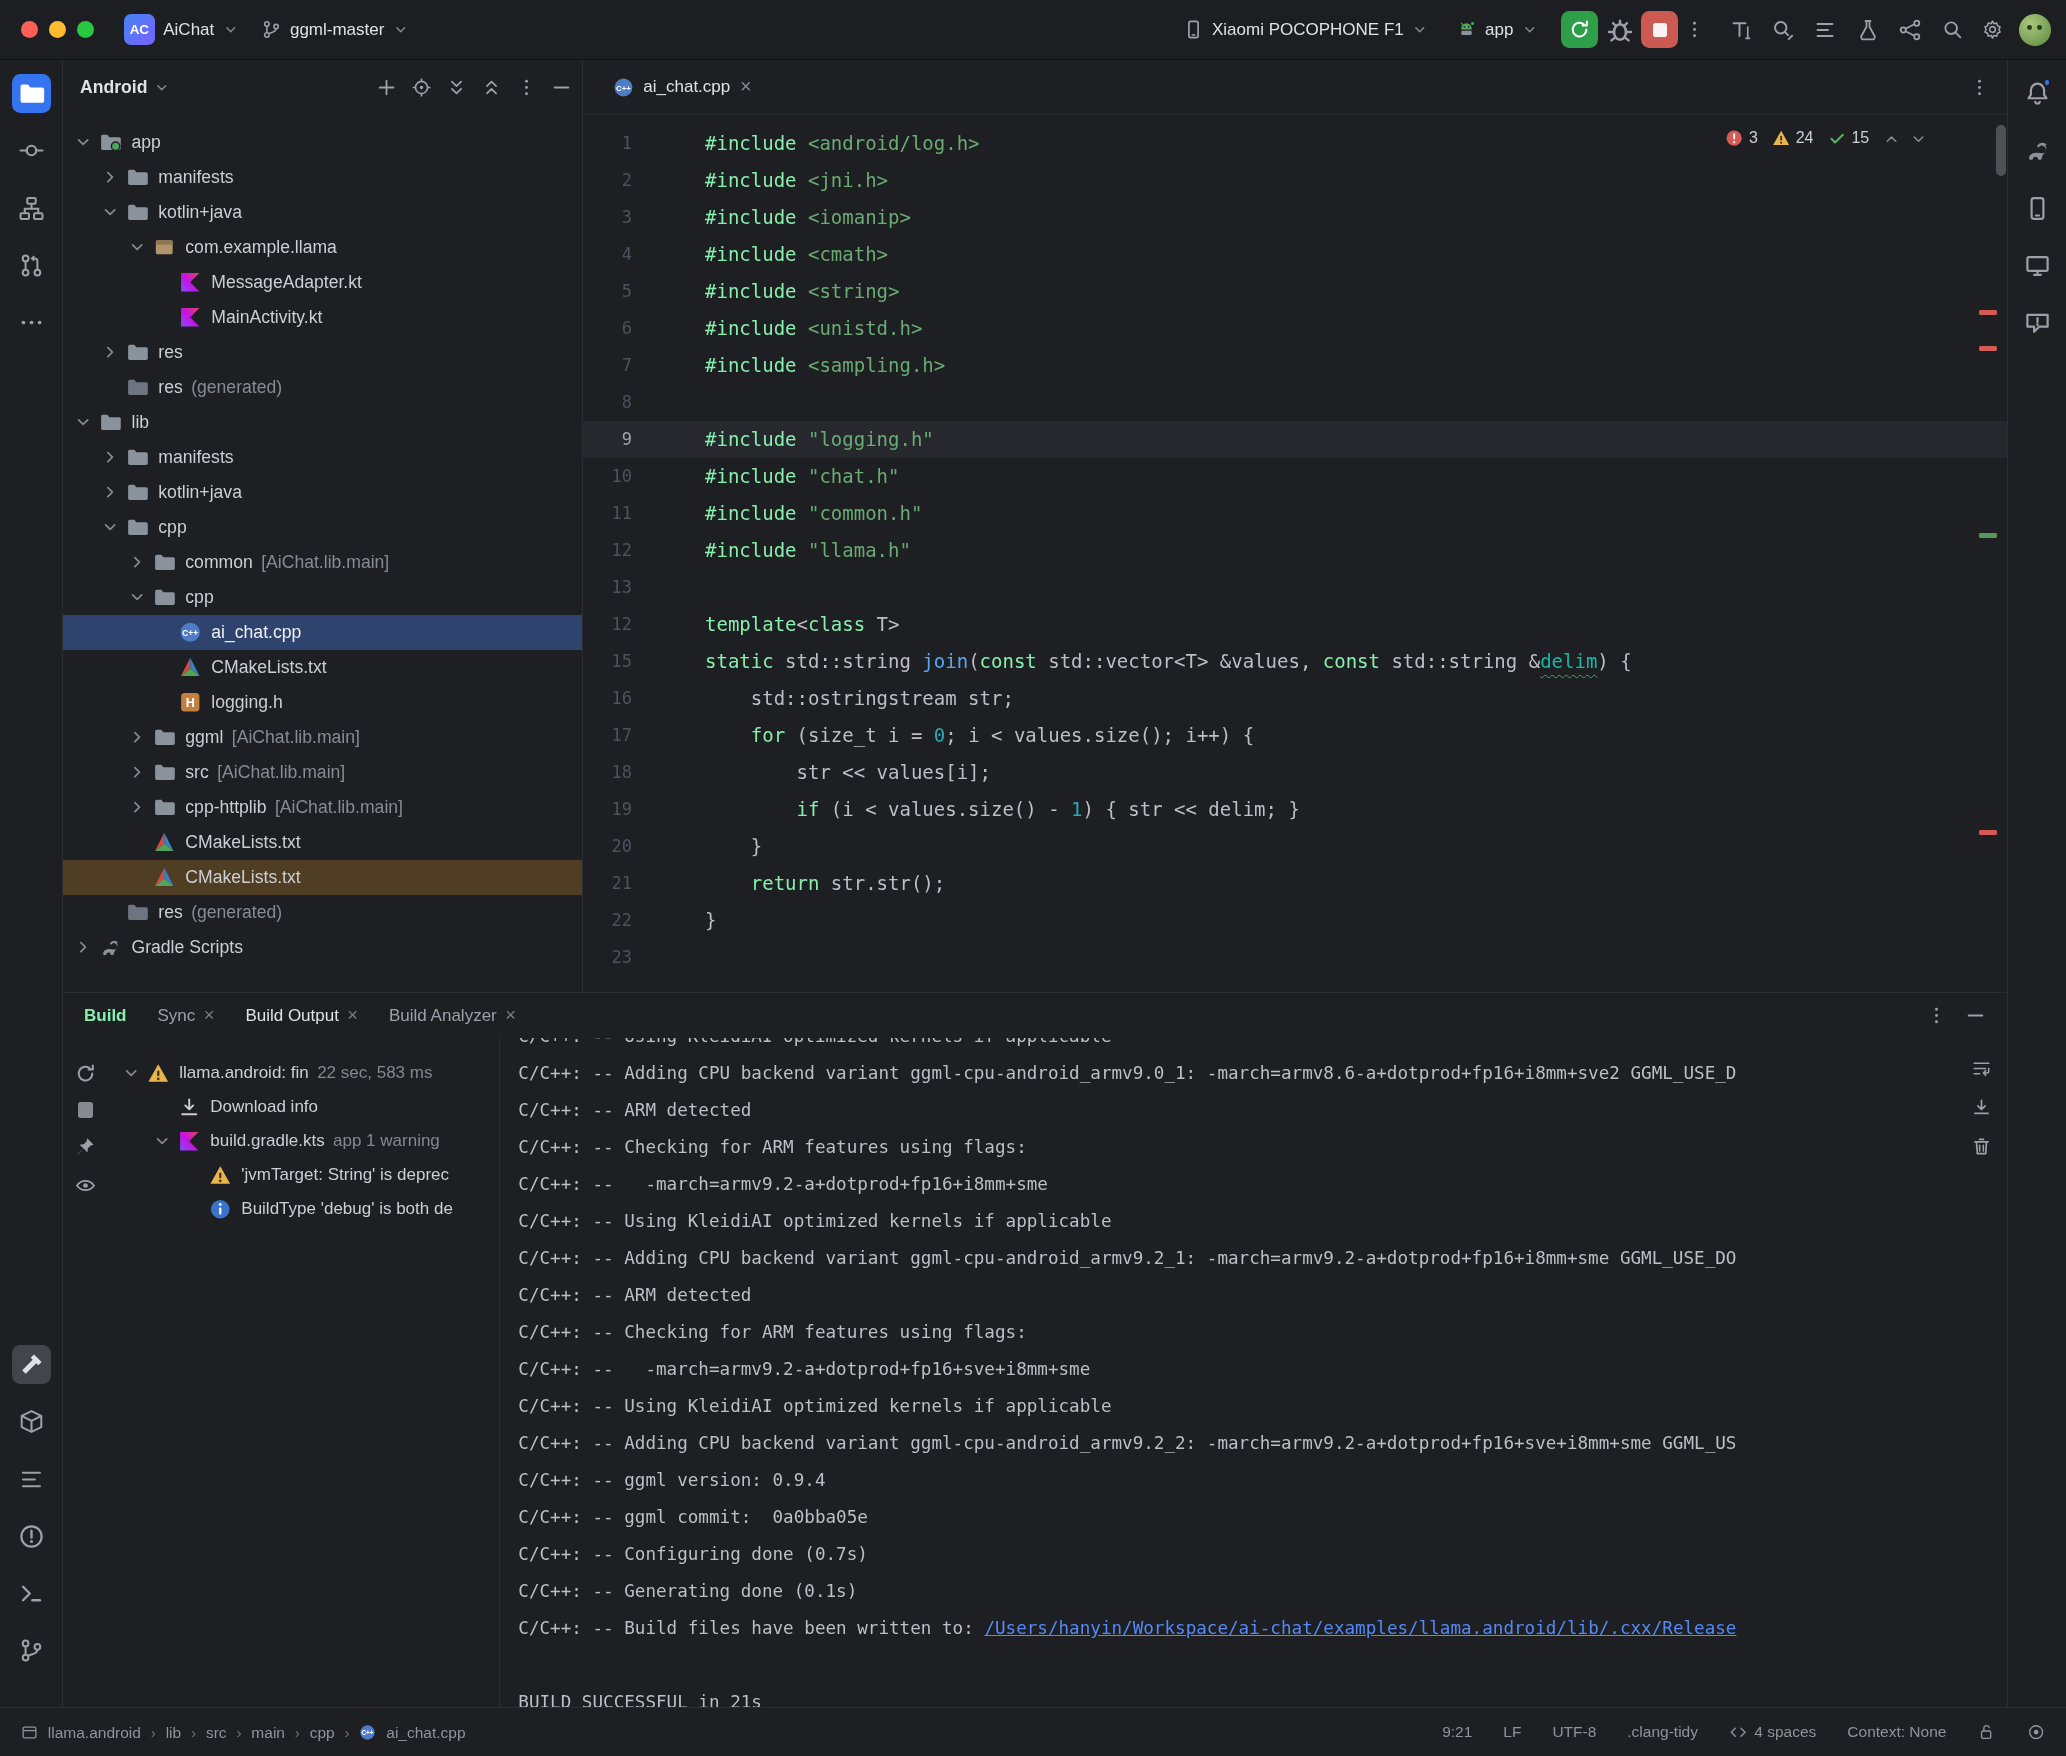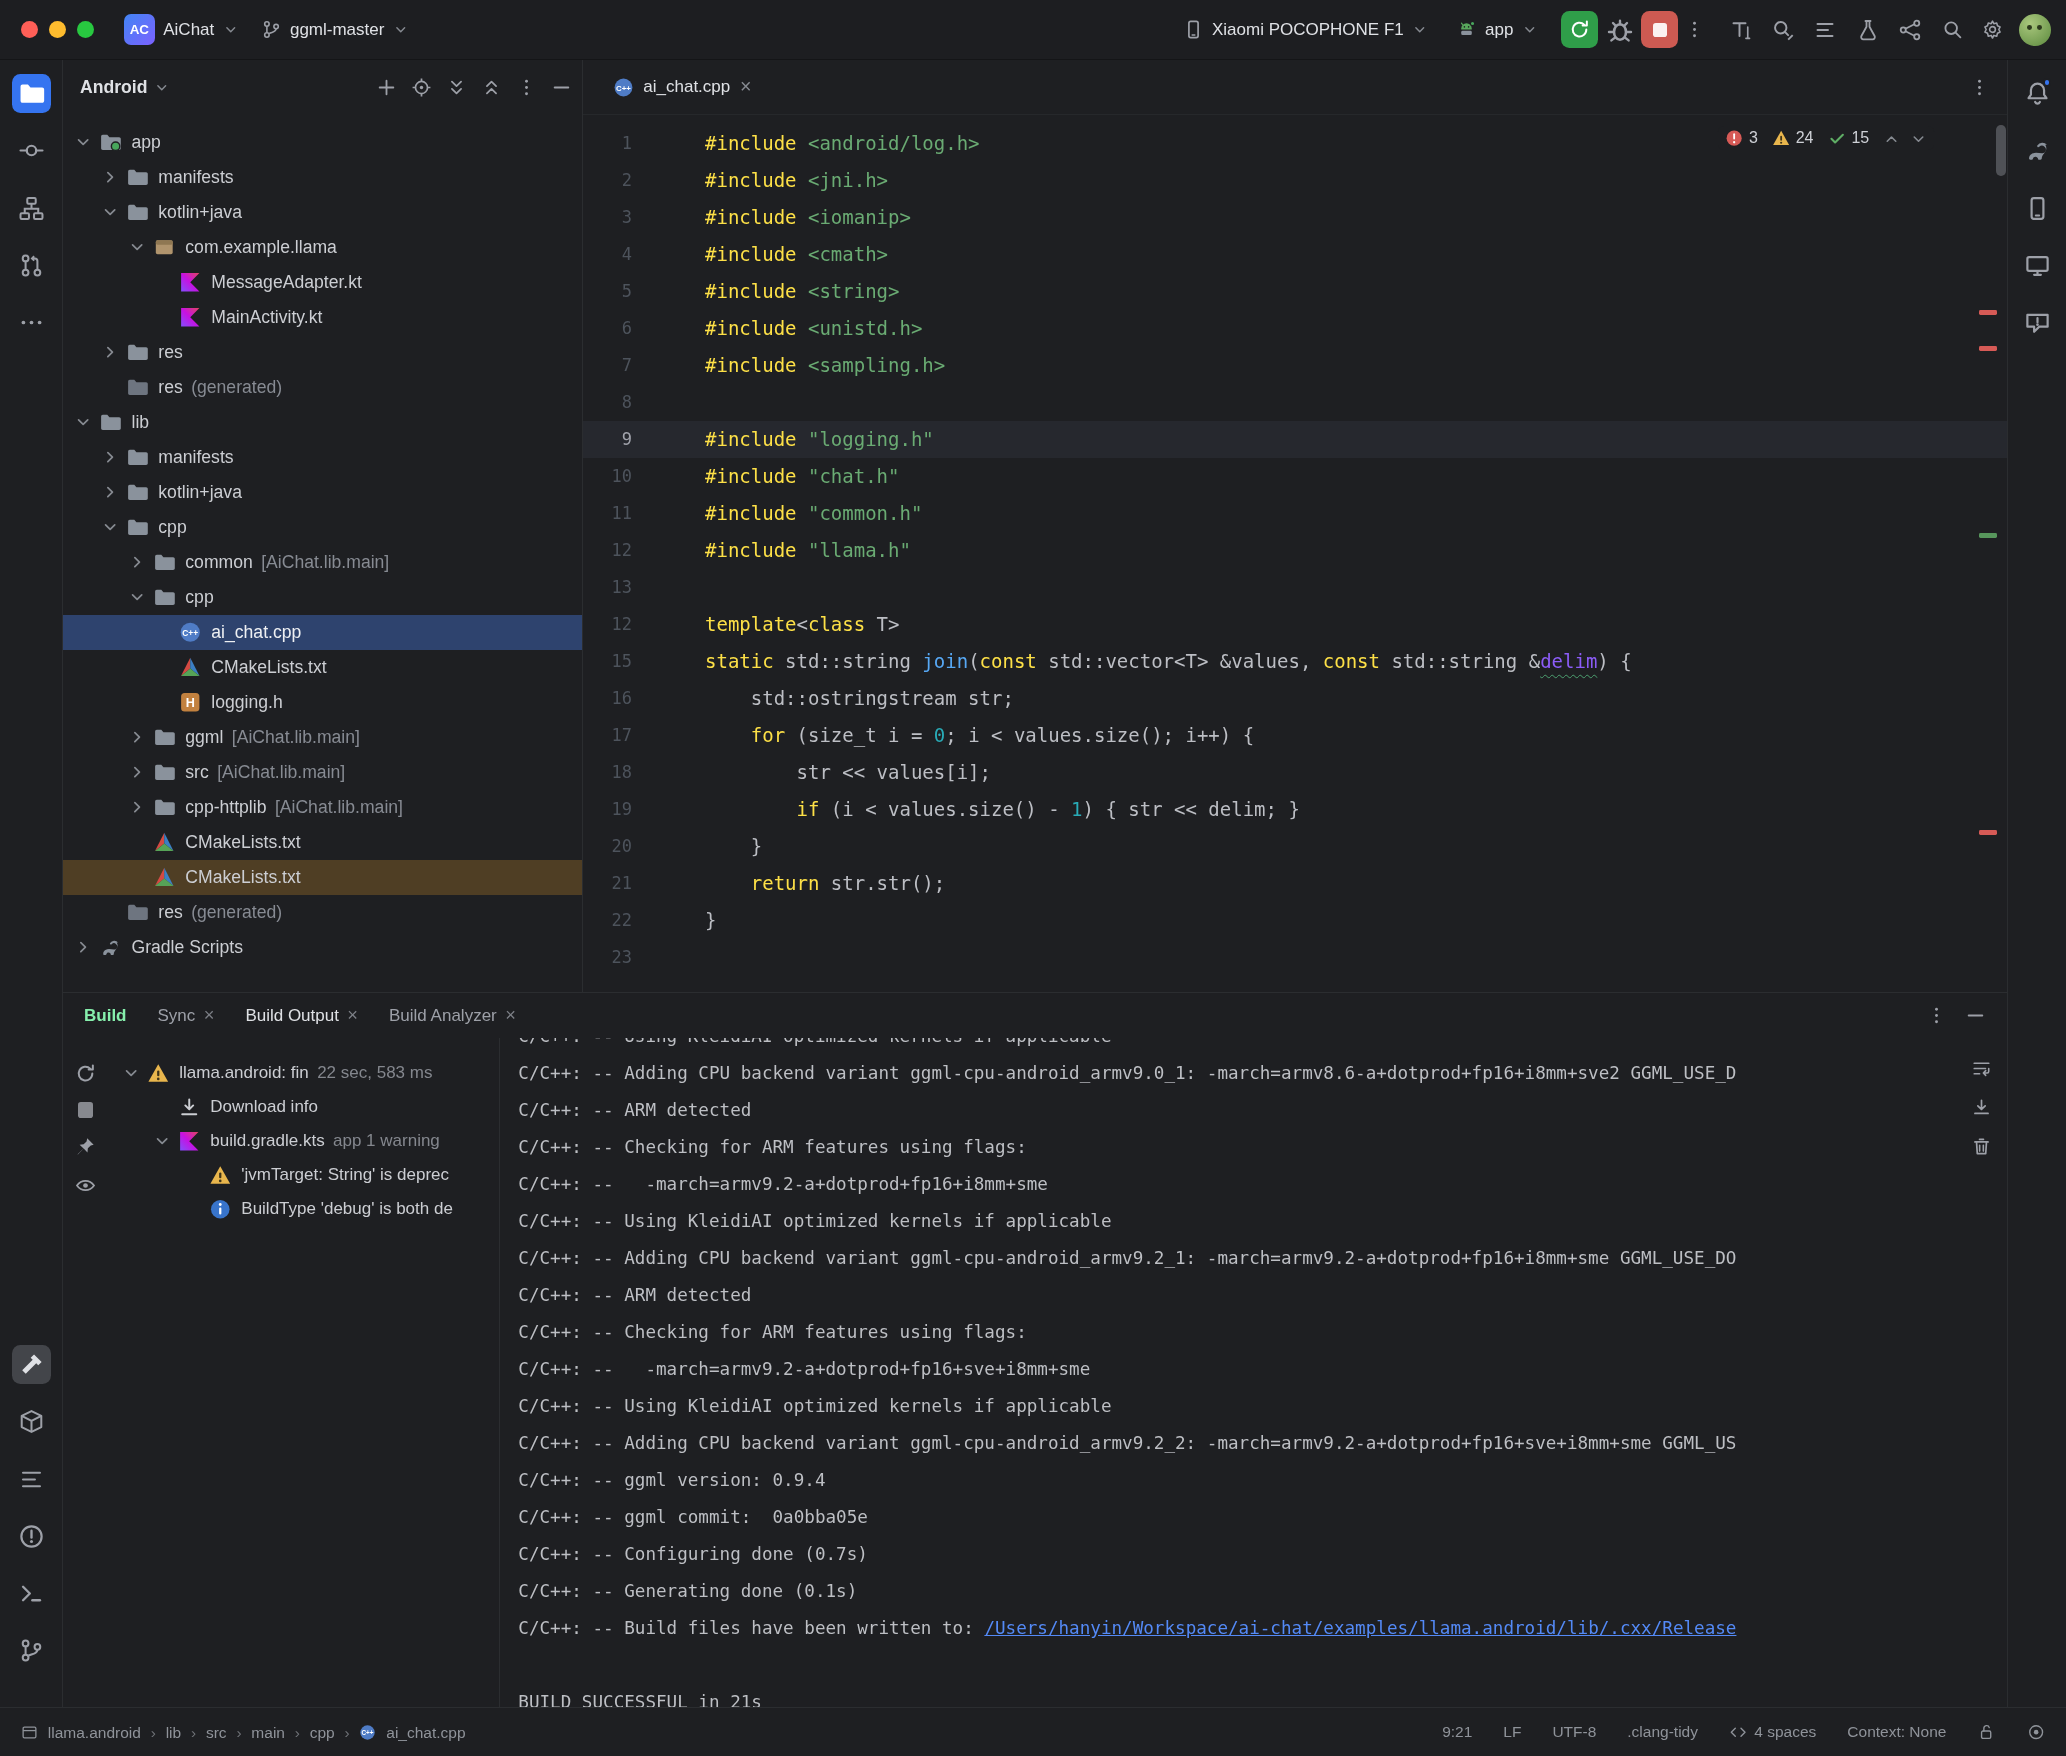--- a/index.html
+++ b/index.html
@@ -86,23 +86,23 @@
   .tab-close { color:#868a91; font-size:19.7px; line-height:1; }
   .tabbar-right { margin-left:auto; color:#9da0a8; width:21px; height:21px; }
   .tabbar-right svg { width:100%; height:100%; }
   .editor-body { position:relative; flex:1; overflow:hidden; padding-top:9.8px; }
   .code-line { display:flex; height:37px; line-height:37px;
     font-family:"DejaVu Sans Mono","Liberation Mono",monospace; font-size:19px; }
   .code-line.current { background:#26282e; }
   .ln { width:49px; text-align:right; color:#4d535c; font-size:17px; flex:0 0 49px; }
   .code-line.current .ln { color:#a1a3ab; }
   .lt { padding-left:73px; white-space:pre; color:#bcbec4; }
-  .tok-k { color:#fde047; } .tok-s { color:#6aab73;margin-top:46px; } .tok-f { color:#57a8f5; }
+  .tok-k { color:#86efac; } .tok-s { color:#6aab73;margin-top:46px; } .tok-f { color:#57a8f5; }
   .tok-n { color:#29abb7; } .tok-p { color:#bcbec4; }
-  .tok-w { color:#8b5cf6; text-decoration:underline wavy #4c9f70; text-decoration-thickness:1.4px;
+  .tok-w { color:#14b8a6; text-decoration:underline wavy #4c9f70; text-decoration-thickness:1.4px;
     text-underline-offset:5.6px; }
   .inspections { position:absolute; top:11.2px; right:73px; display:flex; align-items:center;
     gap:14px; font-size:16px; color:#ced0d6; background:#1e1f22; padding:2.8px 7px; border-radius:5.6px; }
   .insp-item { display:flex; align-items:center; gap:5.6px; }
   .insp-item svg, .insp-nav svg { width:18.3px; height:18.3px; }
   .insp-nav { color:#868a91; display:flex; gap:9.8px; }
   .stripe-mark { position:absolute; right:9.8px; width:18.3px; height:4.9px; border-radius:1.4px; }
   .scroll-thumb { position:absolute; right:1.4px; top:9.8px; width:9.8px; height:51px;
     background:rgba(140,143,150,.45); border-radius:4.9px; }
 

